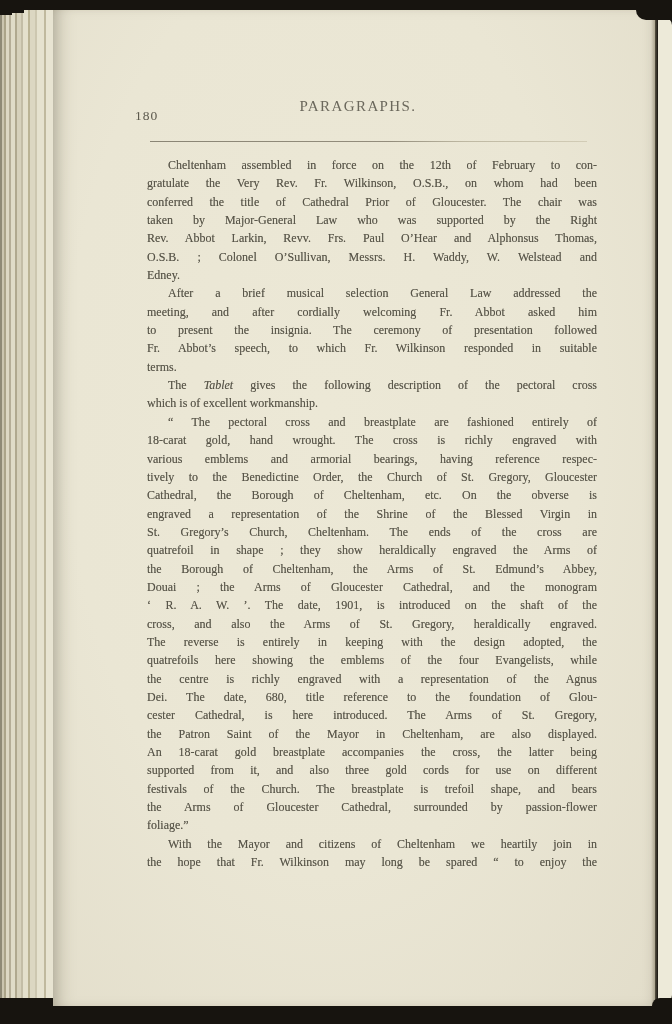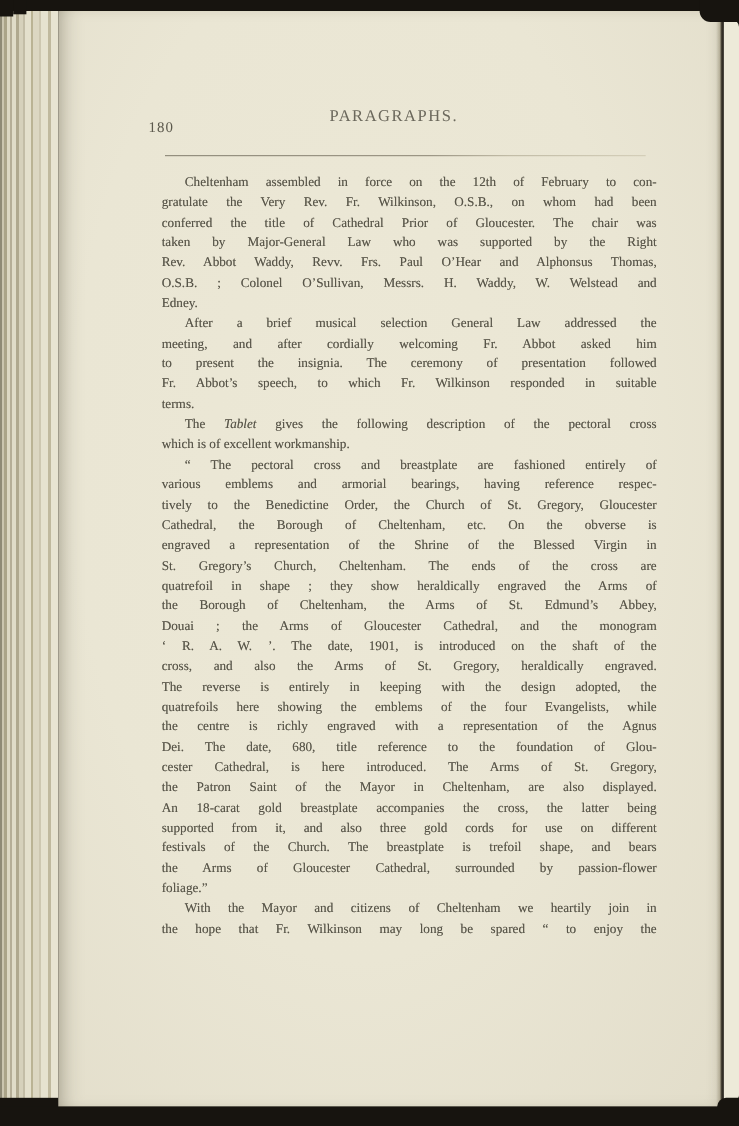--- a/index.html
+++ b/index.html
@@ -87,37 +87,38 @@
   <div class="page-number">180</div>
   <div class="running-head">PARAGRAPHS.</div>
   <div class="header-rule"></div>
 
   <div class="page-body">
       <div class="para">
         <div class="line first"><span>Cheltenham assembled in force on the 12th of February to con-</span></div>
         <div class="line"><span>gratulate the Very Rev. Fr. Wilkinson, O.S.B., on whom had been</span></div>
         <div class="line"><span>conferred the title of Cathedral Prior of Gloucester. The chair was</span></div>
         <div class="line"><span>taken by Major-General Law who was supported by the Right</span></div>
-        <div class="line"><span>Rev. Abbot Waddy, Revv. Frs. Paul O’Hear and Alphonsus Thomas,</span></div>
+        <div class="line"><span>Rev. Abbot Larkin, Revv. Frs. Paul O’Hear and Alphonsus Thomas,</span></div>
         <div class="line"><span>O.S.B. ; Colonel O’Sullivan, Messrs. H. Waddy, W. Welstead and</span></div>
         <div class="line last"><span>Edney.</span></div>
       </div>
       <div class="para">
         <div class="line first"><span>After a brief musical selection General Law addressed the</span></div>
         <div class="line"><span>meeting, and after cordially welcoming Fr. Abbot asked him</span></div>
         <div class="line"><span>to present the insignia. The ceremony of presentation followed</span></div>
         <div class="line"><span>Fr. Abbot’s speech, to which Fr. Wilkinson responded in suitable</span></div>
         <div class="line last"><span>terms.</span></div>
       </div>
       <div class="para">
         <div class="line first"><span>The </span><span class="italic">Tablet</span><span> gives the following description of the pectoral cross</span></div>
         <div class="line last"><span>which is of excellent workmanship.</span></div>
       </div>
       <div class="para">
         <div class="line first"><span>“ The pectoral cross and breastplate are fashioned entirely of</span></div>
+        <div class="line"><span>18-carat gold, hand wrought. The cross is richly engraved with</span></div>
         <div class="line"><span>various emblems and armorial bearings, having reference respec-</span></div>
         <div class="line"><span>tively to the Benedictine Order, the Church of St. Gregory, Gloucester</span></div>
         <div class="line"><span>Cathedral, the Borough of Cheltenham, etc. On the obverse is</span></div>
         <div class="line"><span>engraved a representation of the Shrine of the Blessed Virgin in</span></div>
         <div class="line"><span>St. Gregory’s Church, Cheltenham. The ends of the cross are</span></div>
         <div class="line"><span>quatrefoil in shape ; they show heraldically engraved the Arms of</span></div>
         <div class="line"><span>the Borough of Cheltenham, the Arms of St. Edmund’s Abbey,</span></div>
         <div class="line"><span>Douai ; the Arms of Gloucester Cathedral, and the monogram</span></div>
         <div class="line"><span>‘ R. A. W. ’. The date, 1901, is introduced on the shaft of the</span></div>
         <div class="line"><span>cross, and also the Arms of St. Gregory, heraldically engraved.</span></div>

